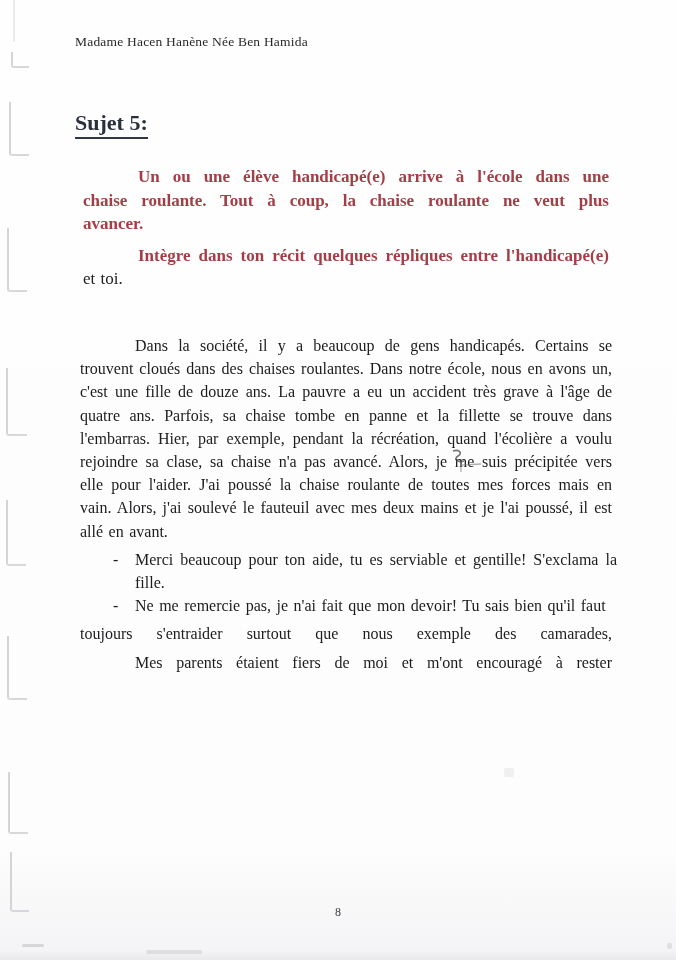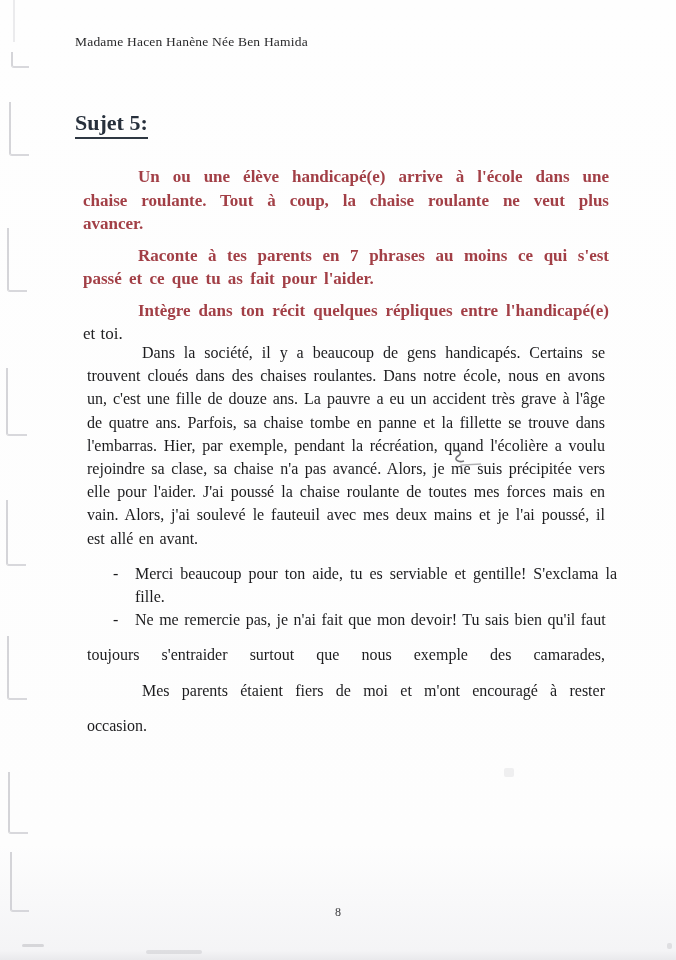--- a/index.html
+++ b/index.html
@@ -43,21 +43,21 @@
     line-height:23.5px;text-align:justify;word-spacing:3px;
   }
   .prompt p{margin:8px;text-indent:55px;}
   .prompt .plain{color:#232325;font-weight:normal;word-spacing:1px;}
 
   .essay{
     position:absolute;left:75px;top:329px;width:542px;
     font-size:16px;line-height:23.2px;text-align:justify;
     word-spacing:1.5px;color:#1c1c1e;
   }
-  .essay p{margin:12px;}
+  .essay p{margin:5px;}
   .indent{text-indent:55px;}
   .force-justify{text-align-last:justify;}
   .dialogue{margin:0;padding:0;list-style:none;}
   .dialogue .d-item{position:relative;padding-left:60px;text-align:justify;}
   .dialogue .dash{position:absolute;left:38px;top:0;}
 
   .page-number{
     position:absolute;left:0;top:905px;width:676px;
     text-align:center;font-size:12px;color:#3a3a3c;
   }
@@ -82,41 +82,39 @@
   <div class="scan-smudge" style="left:146px;top:950px;width:56px;height:3.5px;opacity:.5;"></div>
   <div class="scan-smudge" style="left:667px;top:943px;width:5px;height:6px;opacity:.5;"></div>
   <div class="scan-smudge" style="left:504px;top:768px;width:10px;height:9px;opacity:.25;"></div>
 
   <div class="author">Madame Hacen Hanène Née Ben Hamida</div>
 
   <div class="subject-title">Sujet 5:</div>
 
   <div class="prompt">
     <p>Un ou une élève handicapé(e) arrive à l'école dans une chaise roulante. Tout à coup, la chaise roulante ne veut plus avancer.</p>
-    <p>Raconte à tes parents en 7 phrases au moins ce qui s'est passé et ce que tu as fait pour l'aider.</p>
     <p><span>Intègre dans ton récit quelques répliques entre l'handicapé(e)</span><span class="plain"> et toi.</span></p>
   </div>
 
   <div class="essay">
     <p class="indent">Dans la société, il y a beaucoup de gens handicapés. Certains se trouvent cloués dans des chaises roulantes. Dans notre école, nous en avons un, c'est une fille de douze ans. La pauvre a eu un accident très grave à l'âge de quatre ans. Parfois, sa chaise tombe en panne et la fillette se trouve dans l'embarras. Hier, par exemple, pendant la récréation, quand l'écolière a voulu rejoindre sa clase, sa chaise n'a pas avancé. Alors, je me suis précipitée vers elle pour l'aider. J'ai poussé la chaise roulante de toutes mes forces mais en vain. Alors, j'ai soulevé le fauteuil avec mes deux mains et je l'ai poussé, il est allé en avant.</p>
 
     <div class="dialogue">
       <div class="d-item">
         <span class="dash">-</span>
         <span>Merci beaucoup pour ton aide, tu es serviable et gentille! S'exclama la fille.</span>
       </div>
       <div class="d-item">
         <span class="dash">-</span>
         <span>Ne me remercie pas, je n'ai fait que mon devoir! Tu sais bien qu'il faut</span>
       </div>
     </div>
 
     <p class="force-justify">toujours s'entraider surtout que nous exemple des camarades,</p>
     <p class="indent force-justify">Mes parents étaient fiers de moi et m'ont encouragé à rester</p>
-    <p>occasion.</p>
   </div>
 
   <svg class="hand-mark" style="left:449px;top:449px;" width="20" height="16" viewBox="0 0 20 16">
     <path d="M4 2 C 10 0, 14 4, 9 7 C 4 10, 9 14, 15 12" stroke="#4a4a4e" stroke-width="1.6" fill="none" opacity=".75"></path>
   </svg>
   <svg class="hand-mark" style="left:459px;top:462px;" width="26" height="12" viewBox="0 0 26 12">
     <path d="M2 10 L2 3 L22 2" stroke="#7a7a7e" stroke-width="1.3" fill="none" opacity=".6"></path>
   </svg>
 
   <div class="page-number">8</div>

